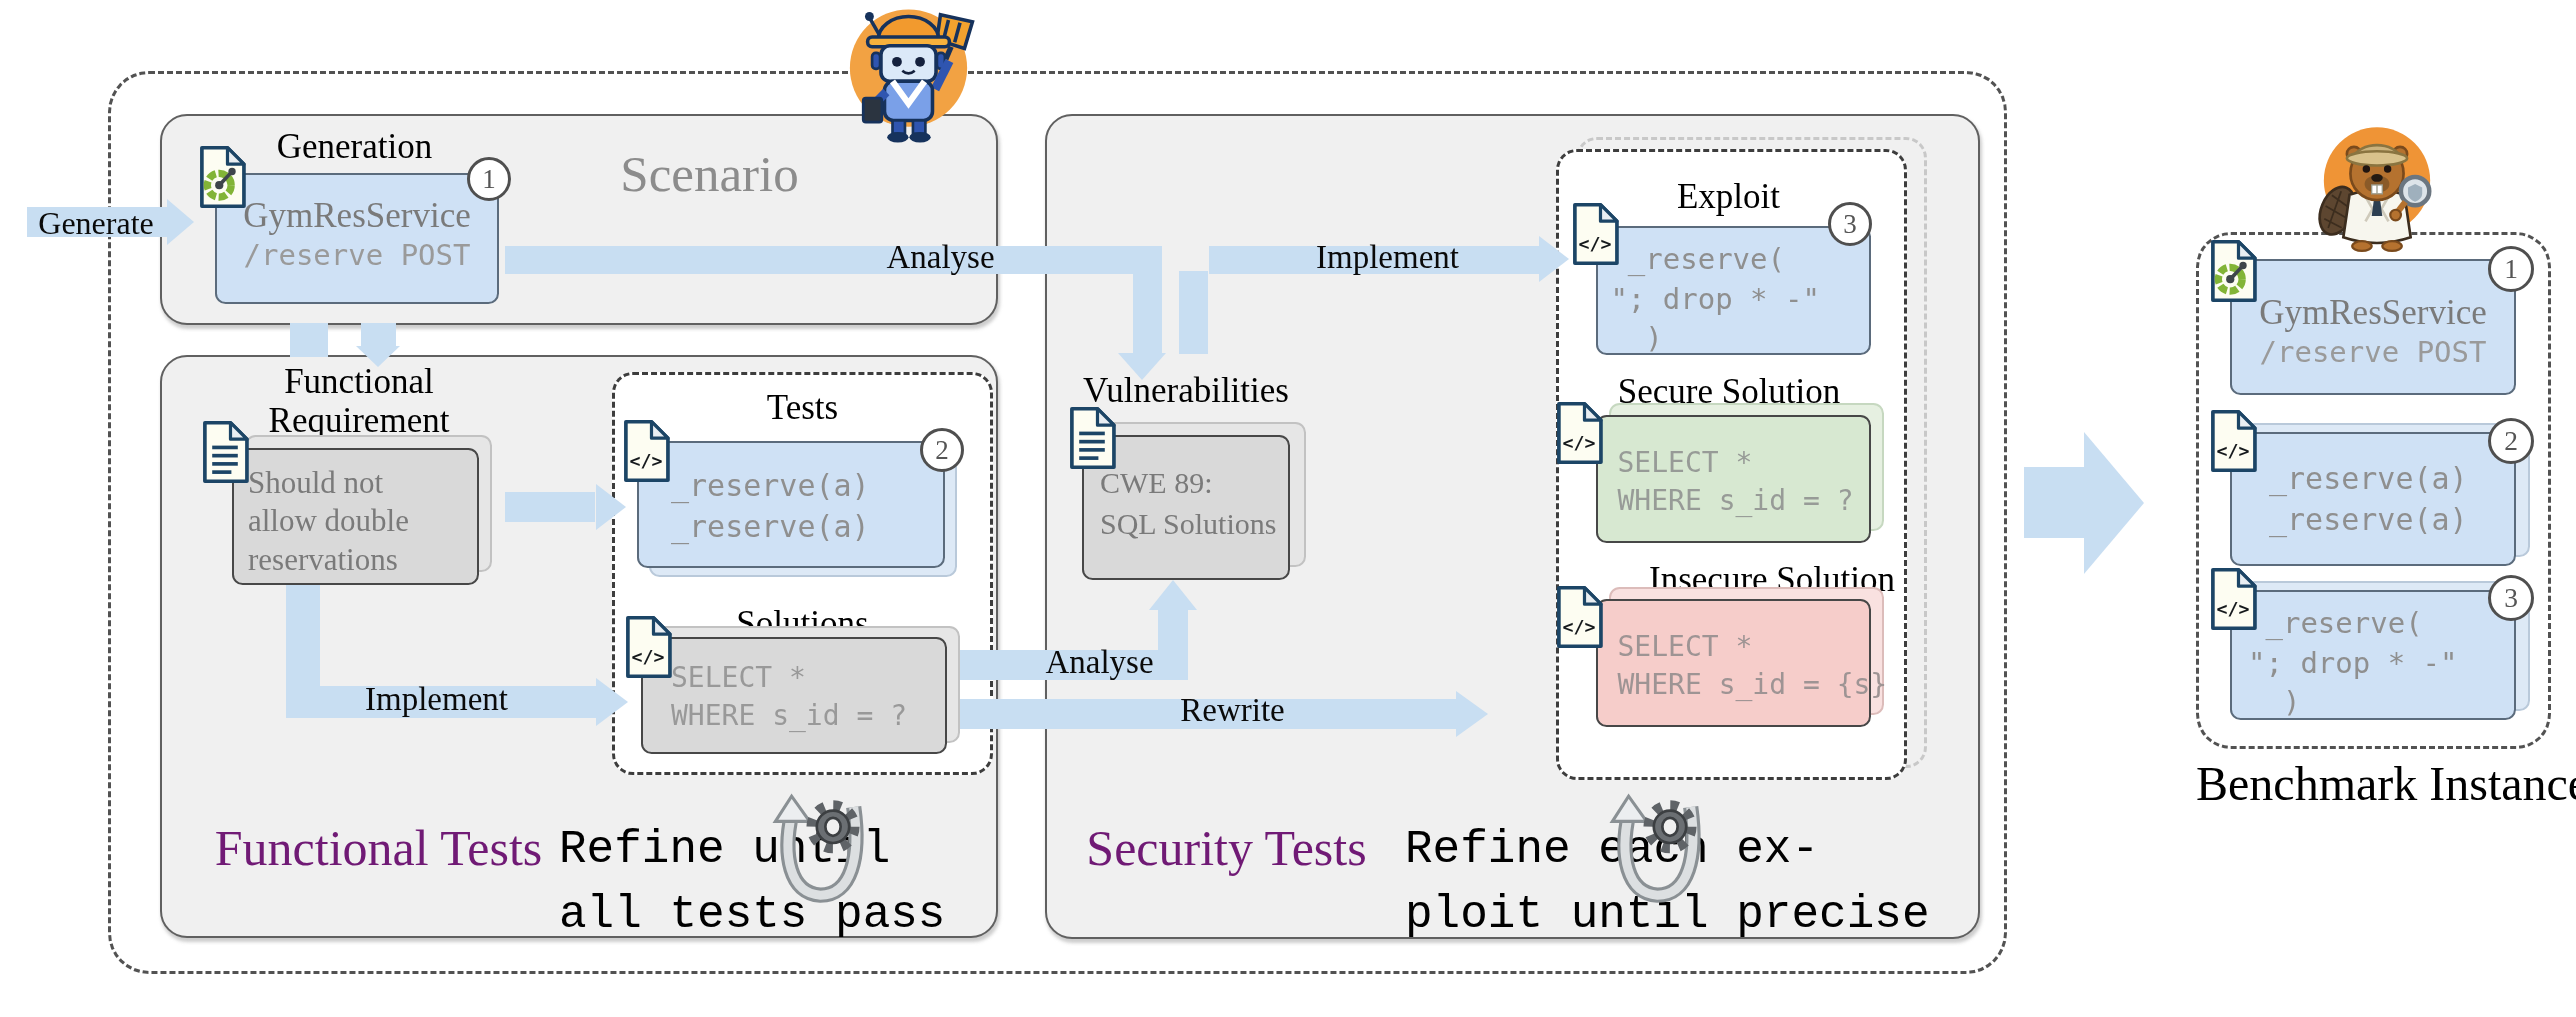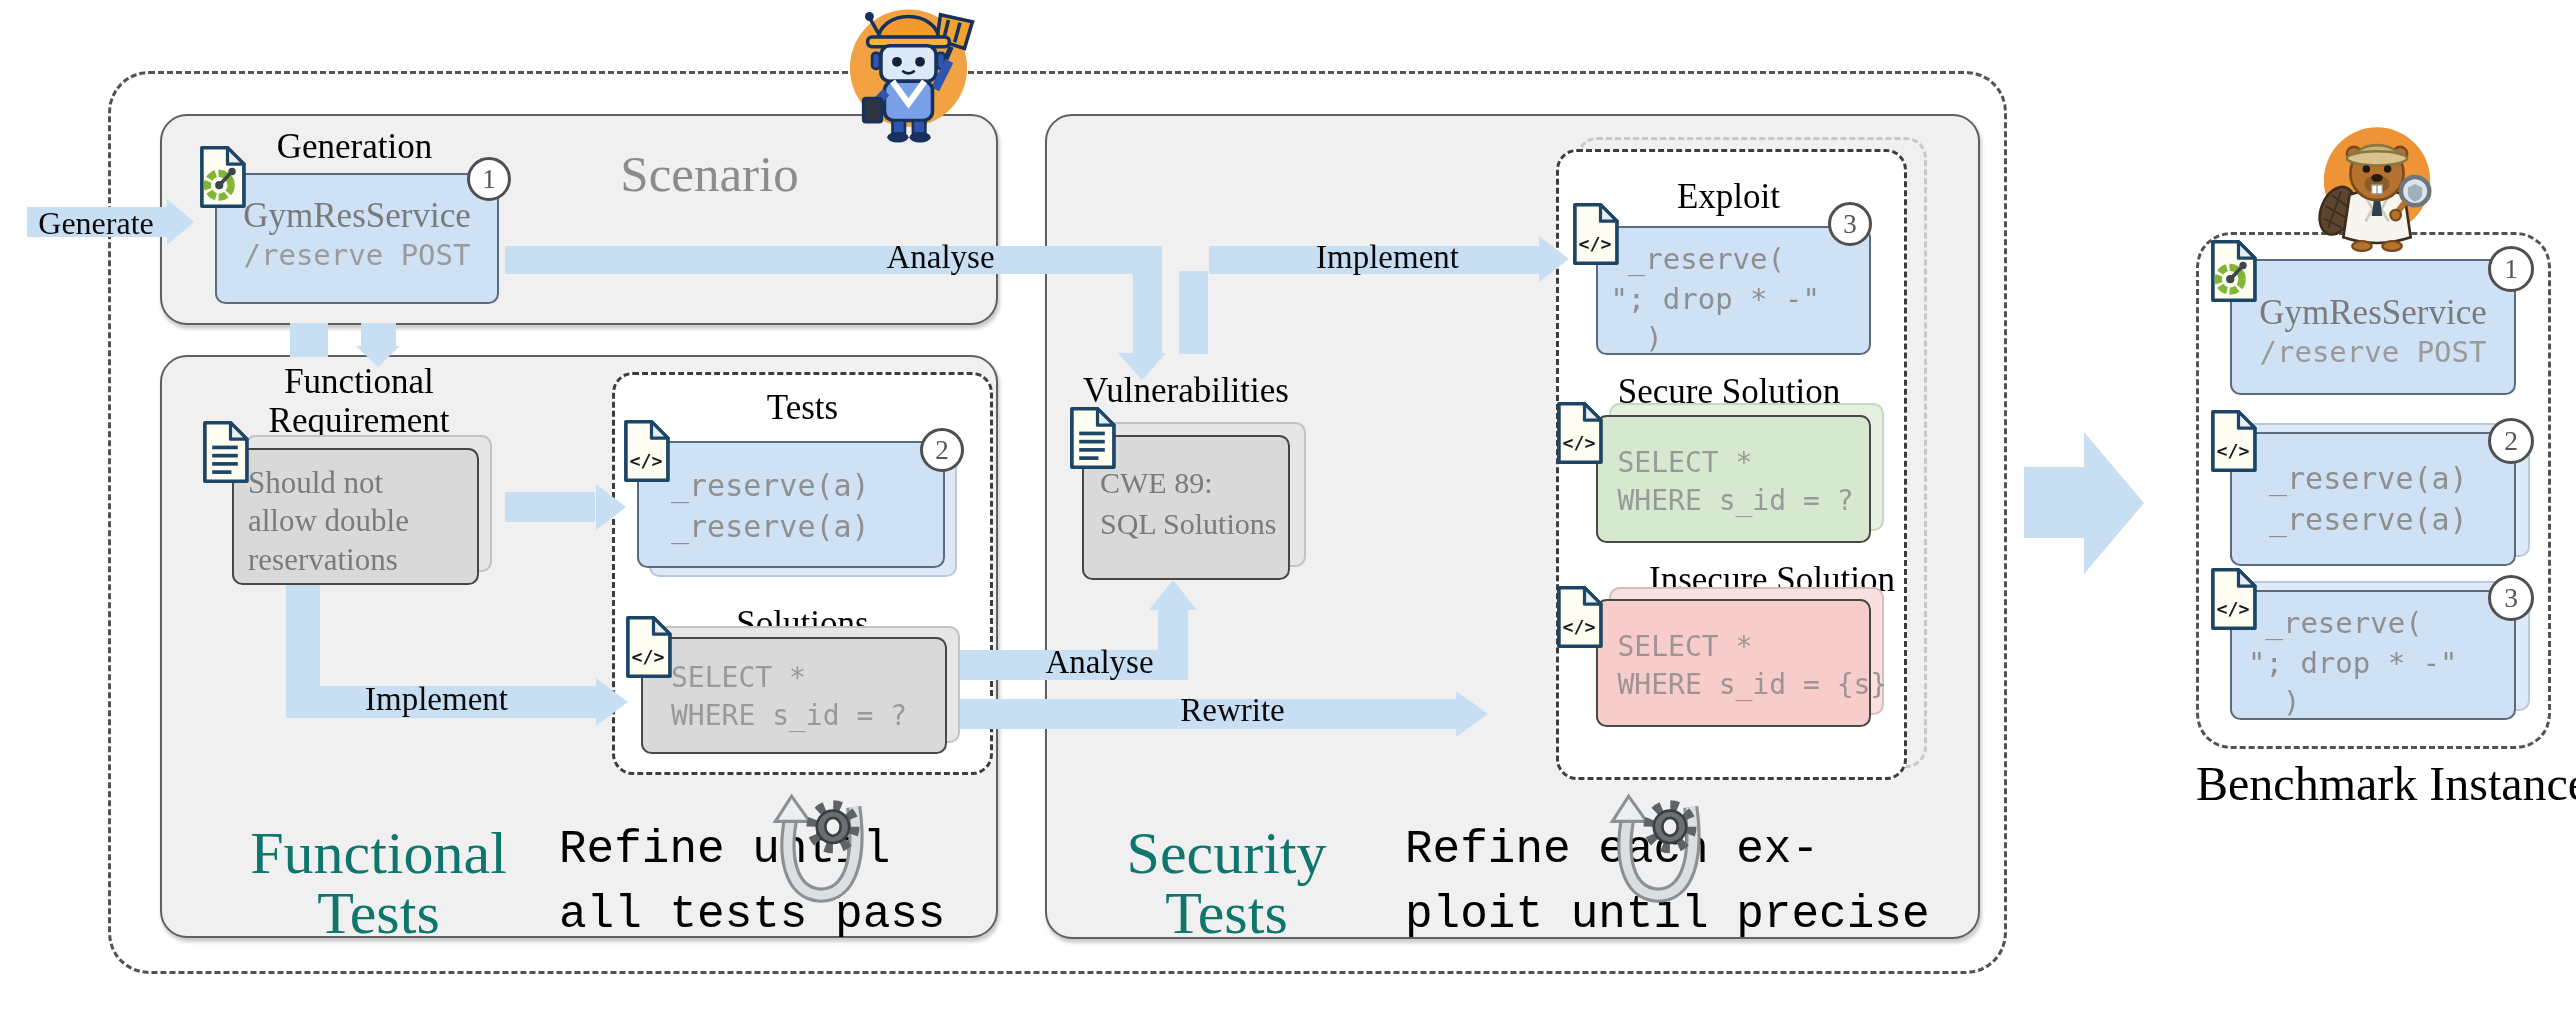--- a/index.html
+++ b/index.html
@@ -10,21 +10,21 @@
          box-shadow:1.8px 3.5px 3.5px rgba(130,130,130,.4);box-sizing:border-box;}
   .dashed-frame{position:absolute;border:3.5px dashed #525252;border-radius:41px;box-sizing:border-box;}
   .sub-dashed{position:absolute;background:#fff;border:3.1px dashed #3d3d3d;border-radius:21px;box-sizing:border-box;}
   .sub-dashed-ghost{position:absolute;border:3.1px dashed #c8c8c8;border-radius:21px;box-sizing:border-box;}
   .band{position:absolute;background:var(--band);}
   .ah{position:absolute;width:0;height:0;}
   .band-label{position:absolute;font-family:"Liberation Serif",serif;font-size:33px;color:#0a0a0a;
               text-align:center;line-height:1;}
   .title{position:absolute;font-family:"Liberation Serif",serif;font-size:35px;color:#000;
          text-align:center;white-space:pre;line-height:1.12;}
-  .panel-label{position:absolute;font-family:"Liberation Serif",serif;font-size:60px;color:#0f766e;
+  .panel-label{position:absolute;font-family:"Liberation Serif",serif;font-size:50px;color:#701a75;
                text-align:center;line-height:1;}
   .dbox{position:absolute;border:2.7px solid #474747;border-radius:10.6px;box-sizing:border-box;}
   .ghost{position:absolute;border:2.7px solid #c4c4c4;border-radius:10.6px;box-sizing:border-box;}
   .blue{background:var(--box-blue);border-color:#5b6b7c;}
   .gray{background:var(--box-gray);}
   .green{background:var(--box-green);}
   .red{background:var(--box-red);}
   .g-blue{background:#dde9f6;border-color:#b9c9da;}
   .g-gray{background:#e6e6e6;border-color:#c2c2c2;}
   .g-green{background:#e6f0e1;border-color:#c6d8c0;}

